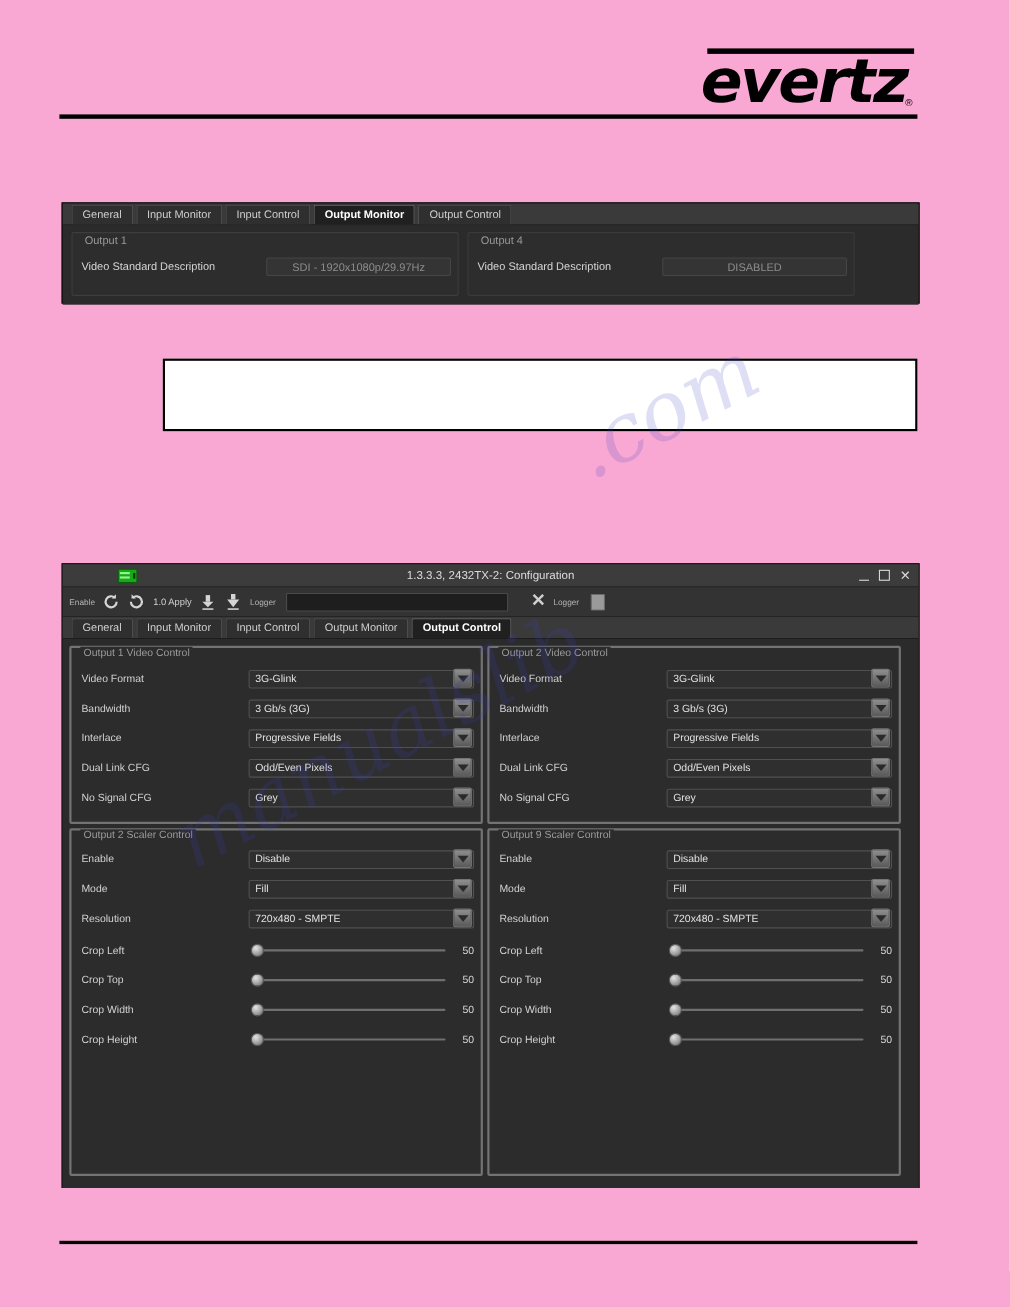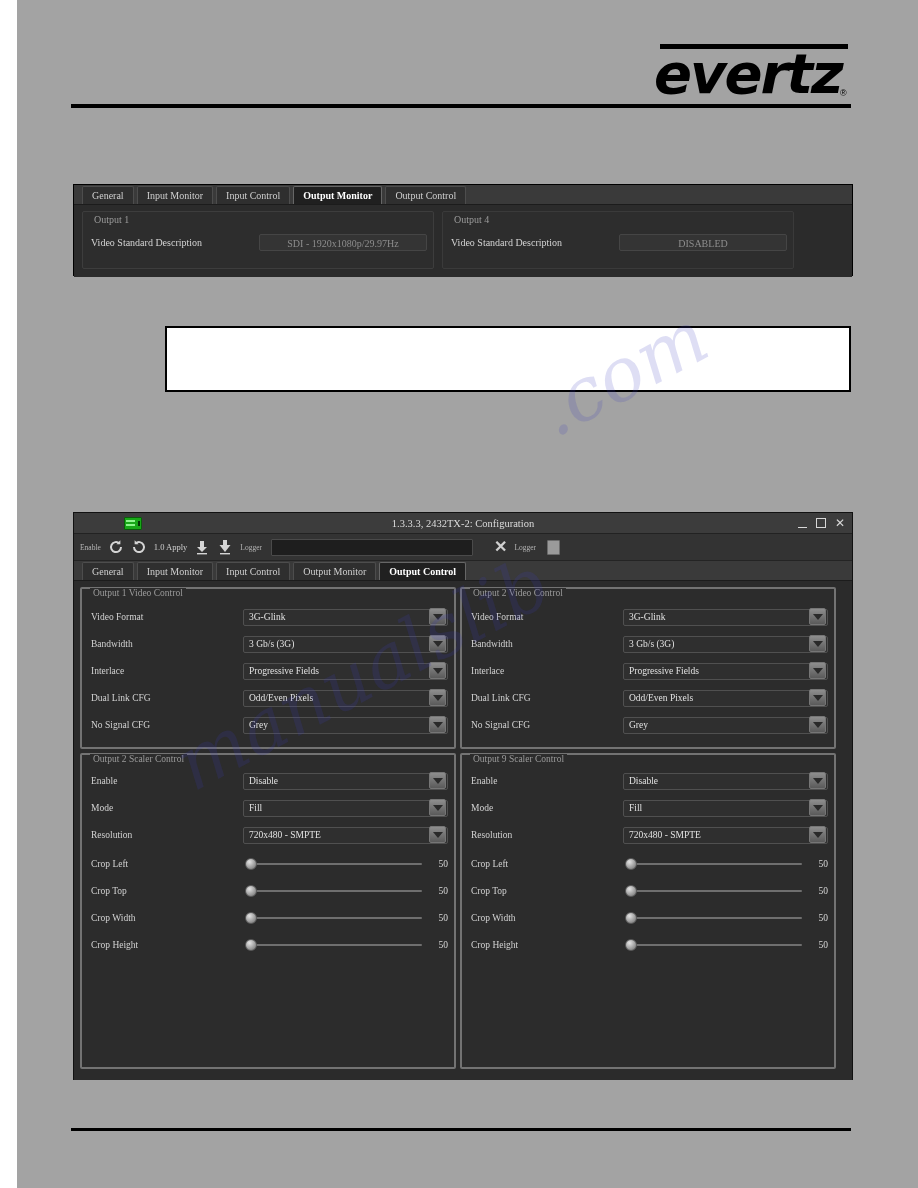--- a/index.html
+++ b/index.html
@@ -9,21 +9,21 @@
   }
   body {
     width: 918px;
     height: 1188px;
     position: relative;
     font-family: "Liberation Sans", sans-serif;
     overflow: hidden;
   }
 
   
-  .page { position: absolute; inset: 0; background: #a3a3a3; margin-left: 17px; }
+  .page { position: absolute; inset: 0; background: #f9a8d4; }
 
   .logo-wrap {
     position: absolute;
     left: 637px; top: 44px;
     width: 196px; height: 58px;
   }
   .logo-bar {
     position: absolute;
     left: 6px; top: 0px;
     width: 188px; height: 5px;
@@ -86,21 +86,21 @@
     white-space: nowrap;
   }
   .wm-a { position: absolute; left: 395px; top: 0px; transform: rotate(-28deg); }
   .wm-b { position: absolute; left: 20px; top: 300px; transform: rotate(-28deg); }
 
   
   .ui-shot {
     position: absolute;
     background: #2b2b2b;
     color: #c8c8c8;
-    font-family: Liberation Serif, serif;
+    font-family: Liberation Sans, sans-serif;
     box-sizing: border-box;
   }
 
   
   .tabstrip {
     position: relative;
     height: 19px;
     background: #3a3a3a;
     border-bottom: 1px solid #1c1c1c;
     display: flex;

